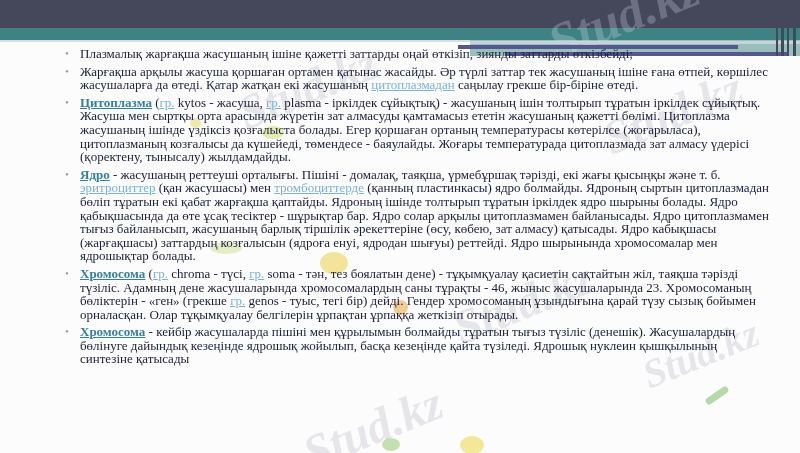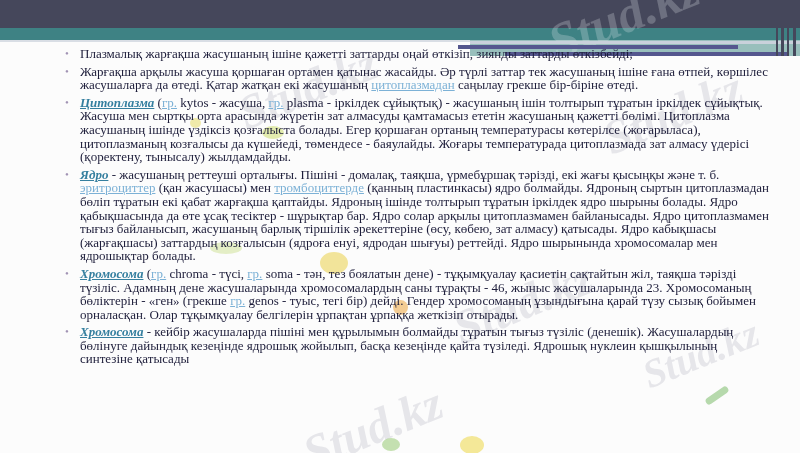--- a/index.html
+++ b/index.html
@@ -43,21 +43,21 @@
   .blob-7{left:190px;top:118px;width:11px;height:10px;background:rgba(226,212,70,0.45);}
   .blob-8{left:210px;top:242px;width:32px;height:12px;background:rgba(184,212,96,0.35);}
   
   .content{position:absolute;left:64px;top:47px;width:707px;z-index:5;}
   ul.bullets{list-style:none;margin:0;padding:0;}
   ul.bullets li{
     position:relative;padding-left:16px;margin:0 0 4px 0;
     font-size:13px;line-height:13.6px;color:#1D1D3A;
   }
   .marker{position:absolute;left:1px;top:0;color:#A193B4;font-size:11px;}
-  .term{color:#357F9F;font-weight:bold;font-style:italic;text-decoration:underline;cursor:pointer;}
+  .term{color:#357F9F;font-weight:bold;text-decoration:underline;cursor:pointer;}
   .link{color:#7CB1D6;text-decoration:underline;cursor:pointer;}
   .it{}
 </style>
 </head>
 <body>
 
 <div class="hdr-dark"></div>
 <div class="hdr-teal"></div>
 <div class="hdr-underline"></div>
 <div class="hdr-accent"></div>

